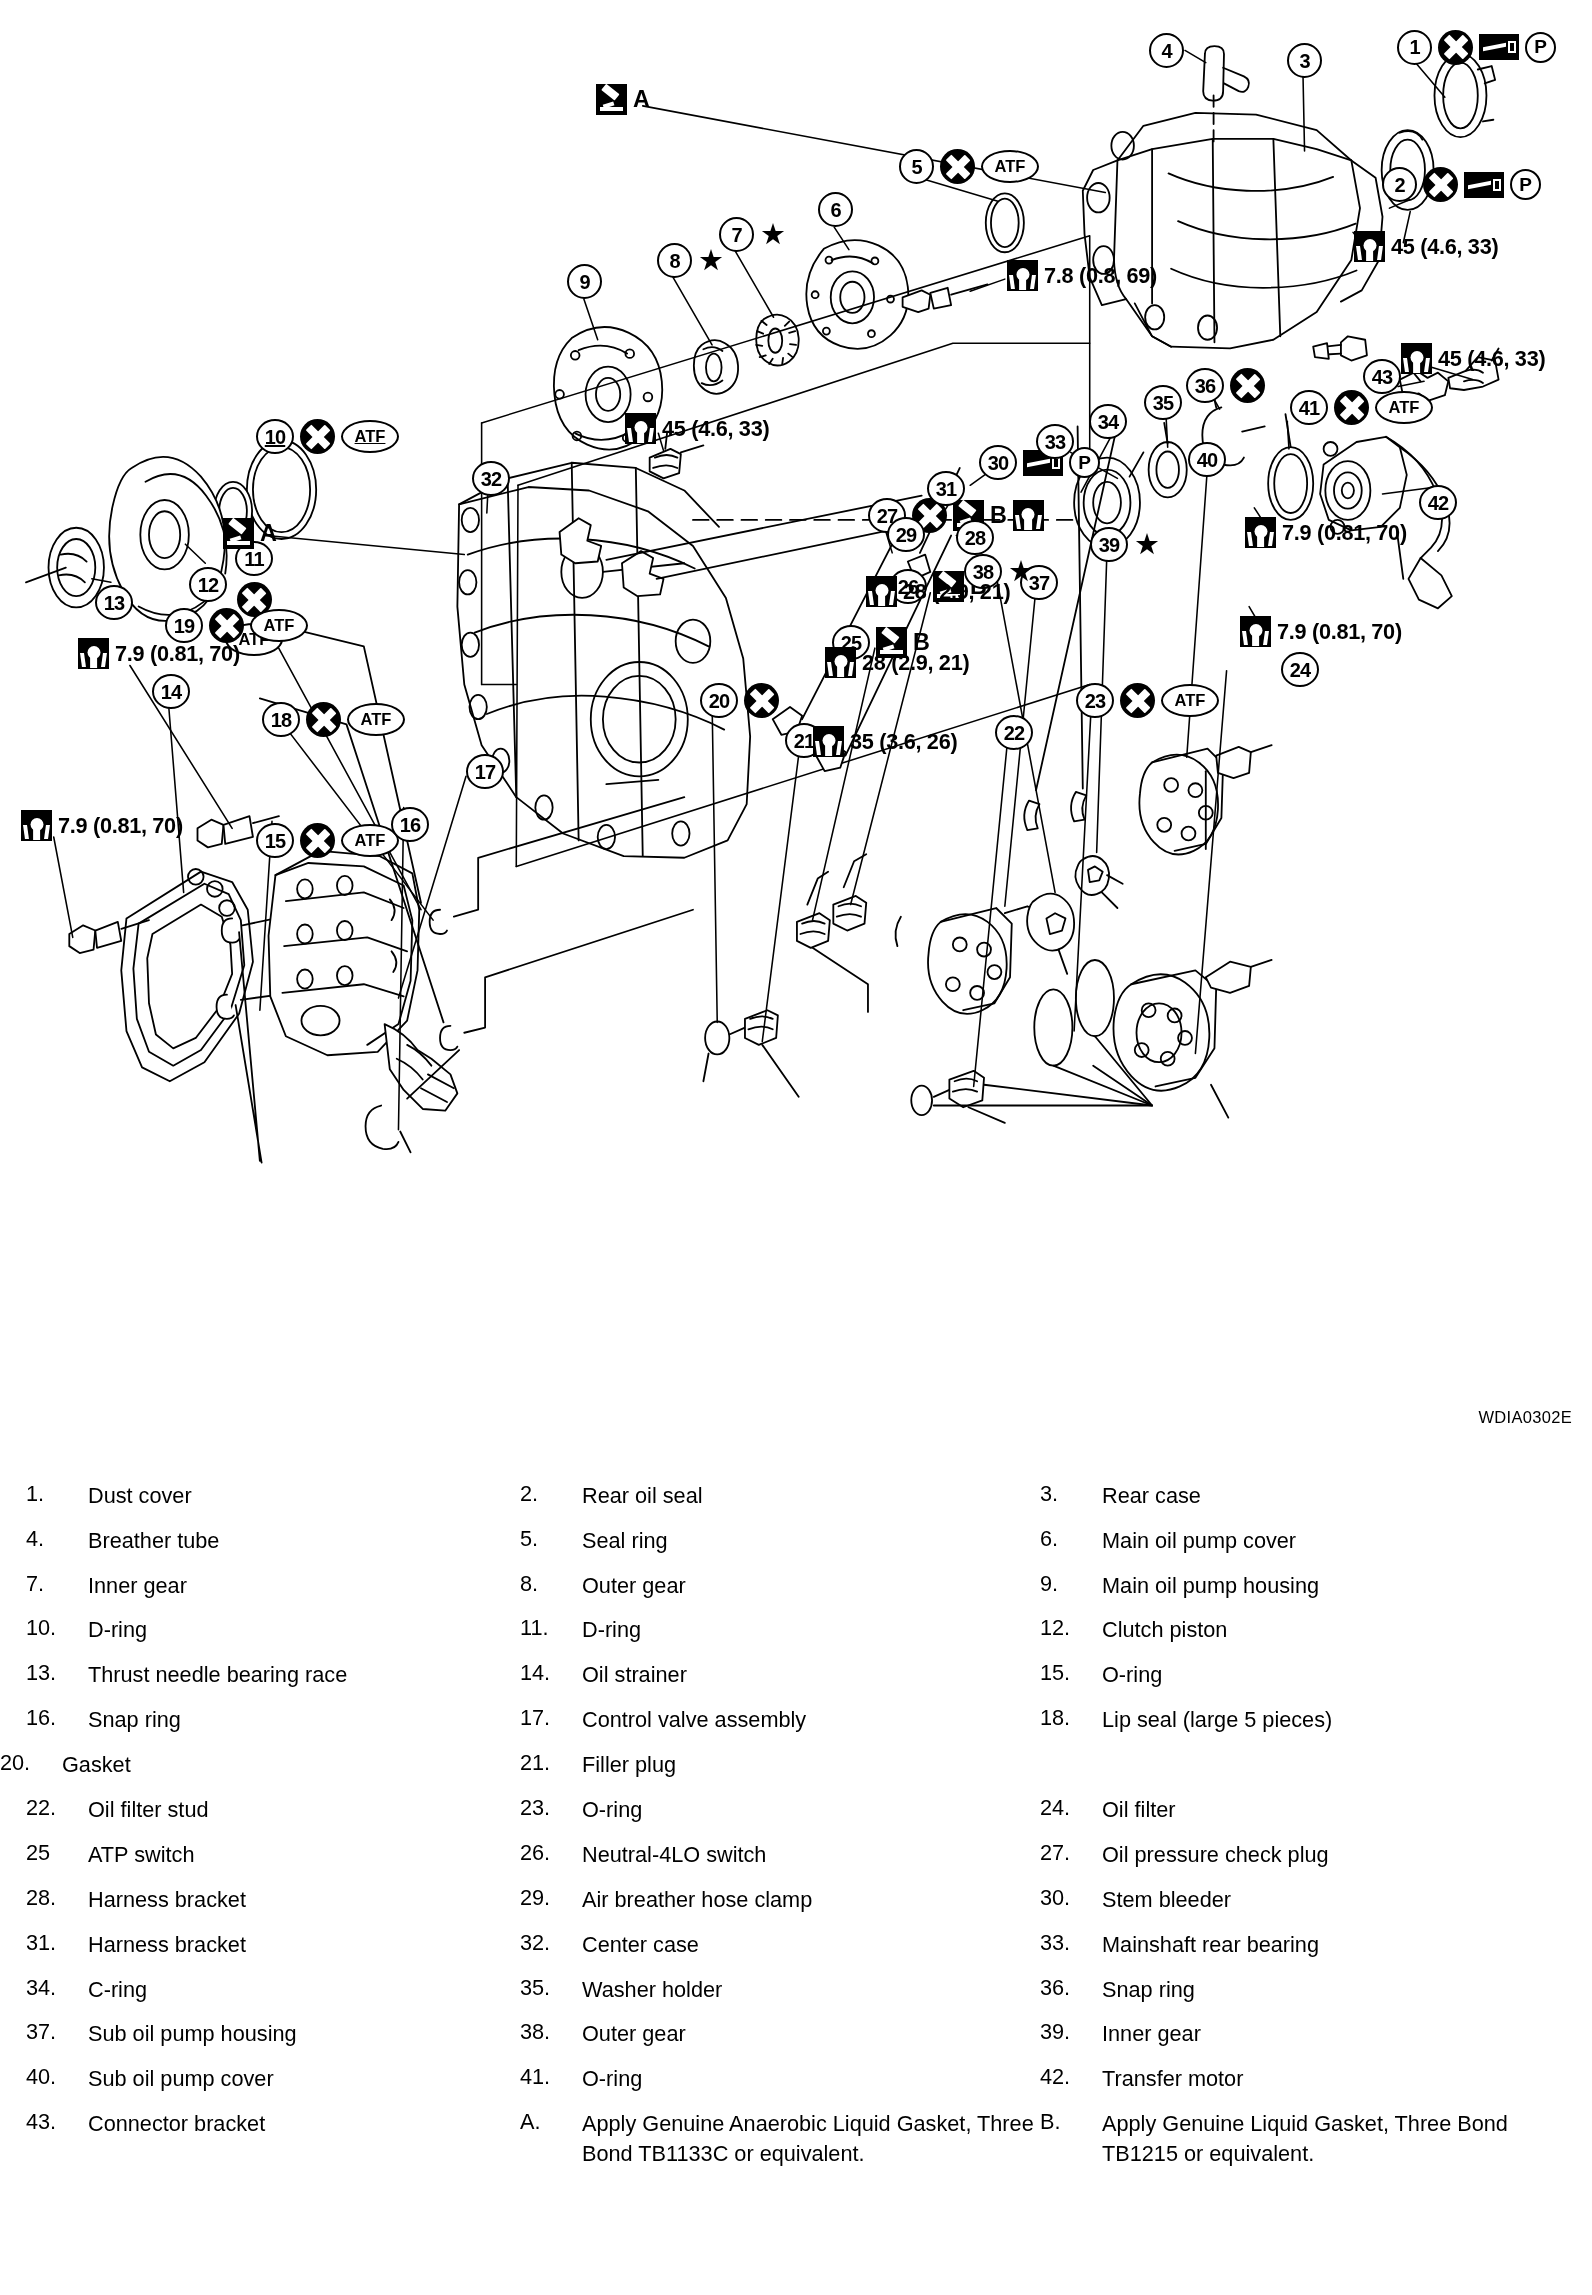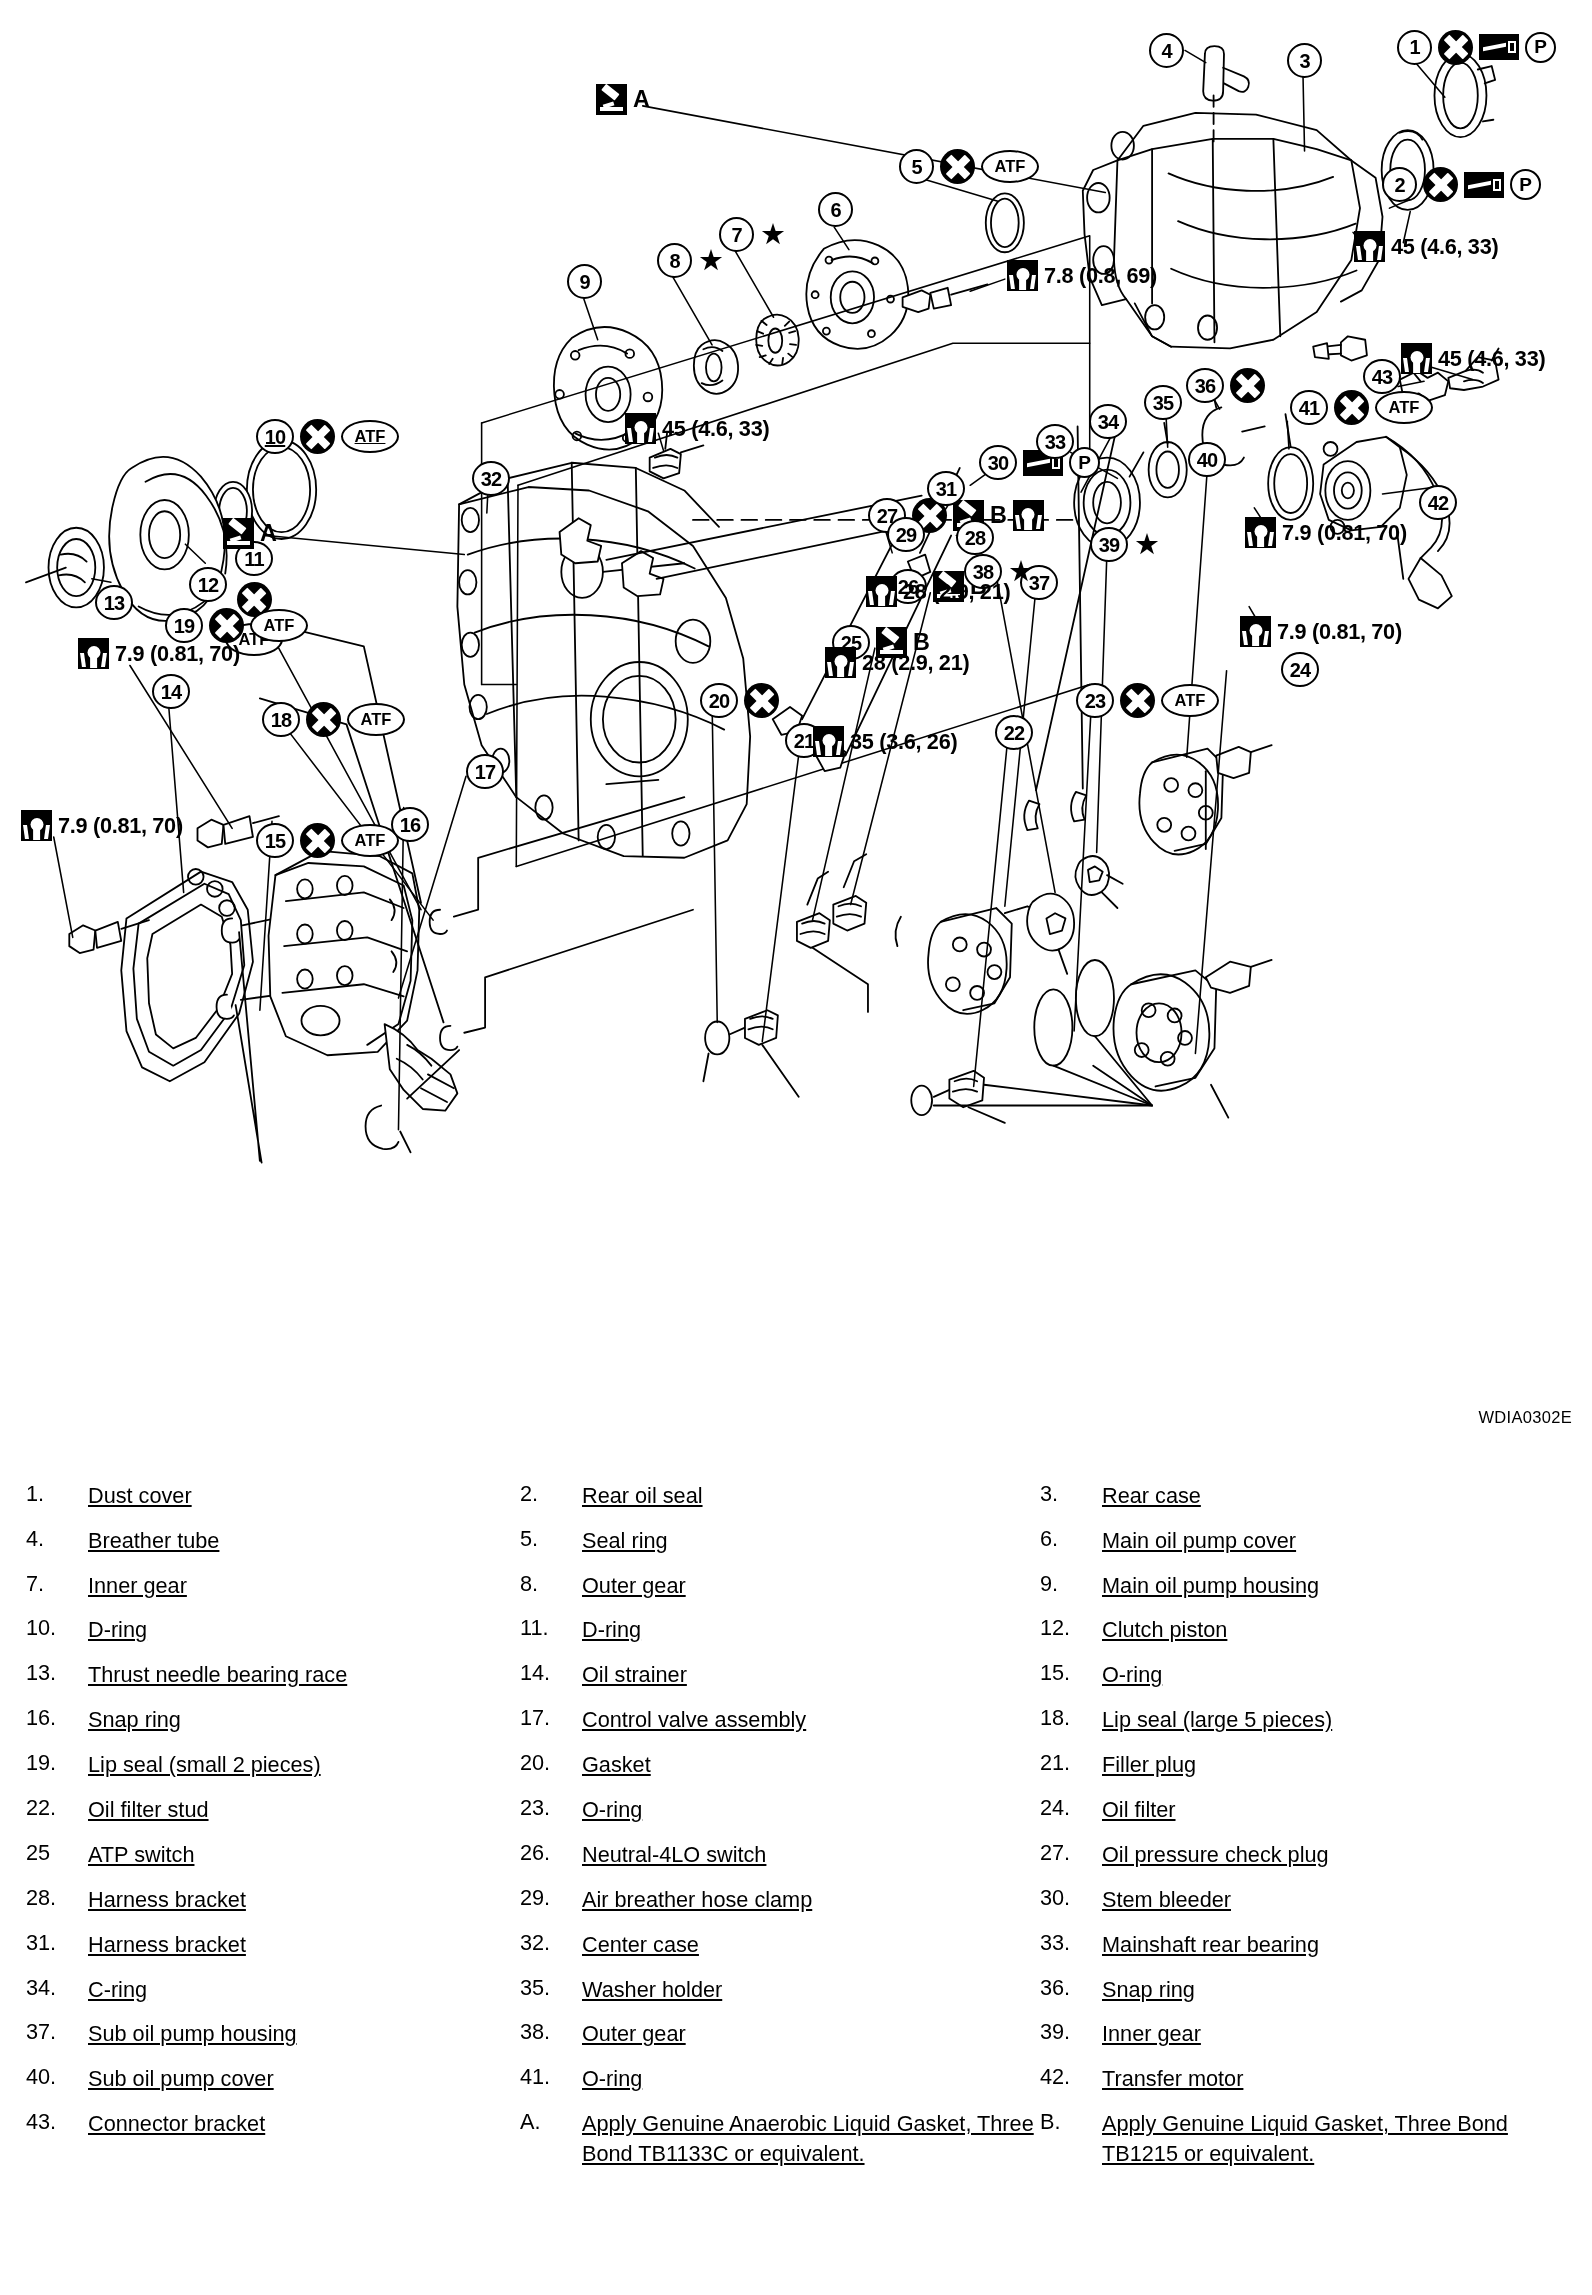--- a/index.html
+++ b/index.html
@@ -73,21 +73,21 @@
   #wm{position:absolute;right:21px;top:1408px;font-size:16.5px;letter-spacing:0.3px;}
 
   
   #list{position:absolute;left:0;top:1473px;width:1593px;}
   .lrow{display:flex;}
   .lcell{display:flex;align-items:flex-start;box-sizing:border-box;padding:7.8px 0;}
   .lcell.c1{width:520px;padding-left:26px;}
   .lcell.c2{width:520px;}
   .lcell.c3{width:520px;}
   .lnum{width:62px;flex:none;font-size:21.7px;}
-  .ltxt{font-size:21.7px;line-height:1.35;text-decoration:underline;}
+  .ltxt{font-size:21.7px;line-height:1.35;}
 </style>
 </head>
 <body>
 
 <div id="diagram">
 
   <svg width="1593" height="1473" viewBox="0 0 1839 1700">
     <g fill="none" stroke="#000" stroke-width="2.1" stroke-linejoin="round" stroke-linecap="round">
 
       <path d="M1290 185 L1286 300 Q1287 330 1300 345 L1330 388 L1352 400
@@ -872,24 +872,20 @@
       <div class="lcell c2">
         <div class="lnum">17.</div>
         <div class="ltxt">Control valve assembly</div>
       </div>
       <div class="lcell c3">
         <div class="lnum">18.</div>
         <div class="ltxt">Lip seal (large 5 pieces)</div>
       </div>
     </div>
     <div class="lrow">
-      <div class="lcell c1">
-        <div class="lnum">19.</div>
-        <div class="ltxt">Lip seal (small 2 pieces)</div>
-      </div>
       <div class="lcell c2">
         <div class="lnum">20.</div>
         <div class="ltxt">Gasket</div>
       </div>
       <div class="lcell c3">
         <div class="lnum">21.</div>
         <div class="ltxt">Filler plug</div>
       </div>
     </div>
     <div class="lrow">

